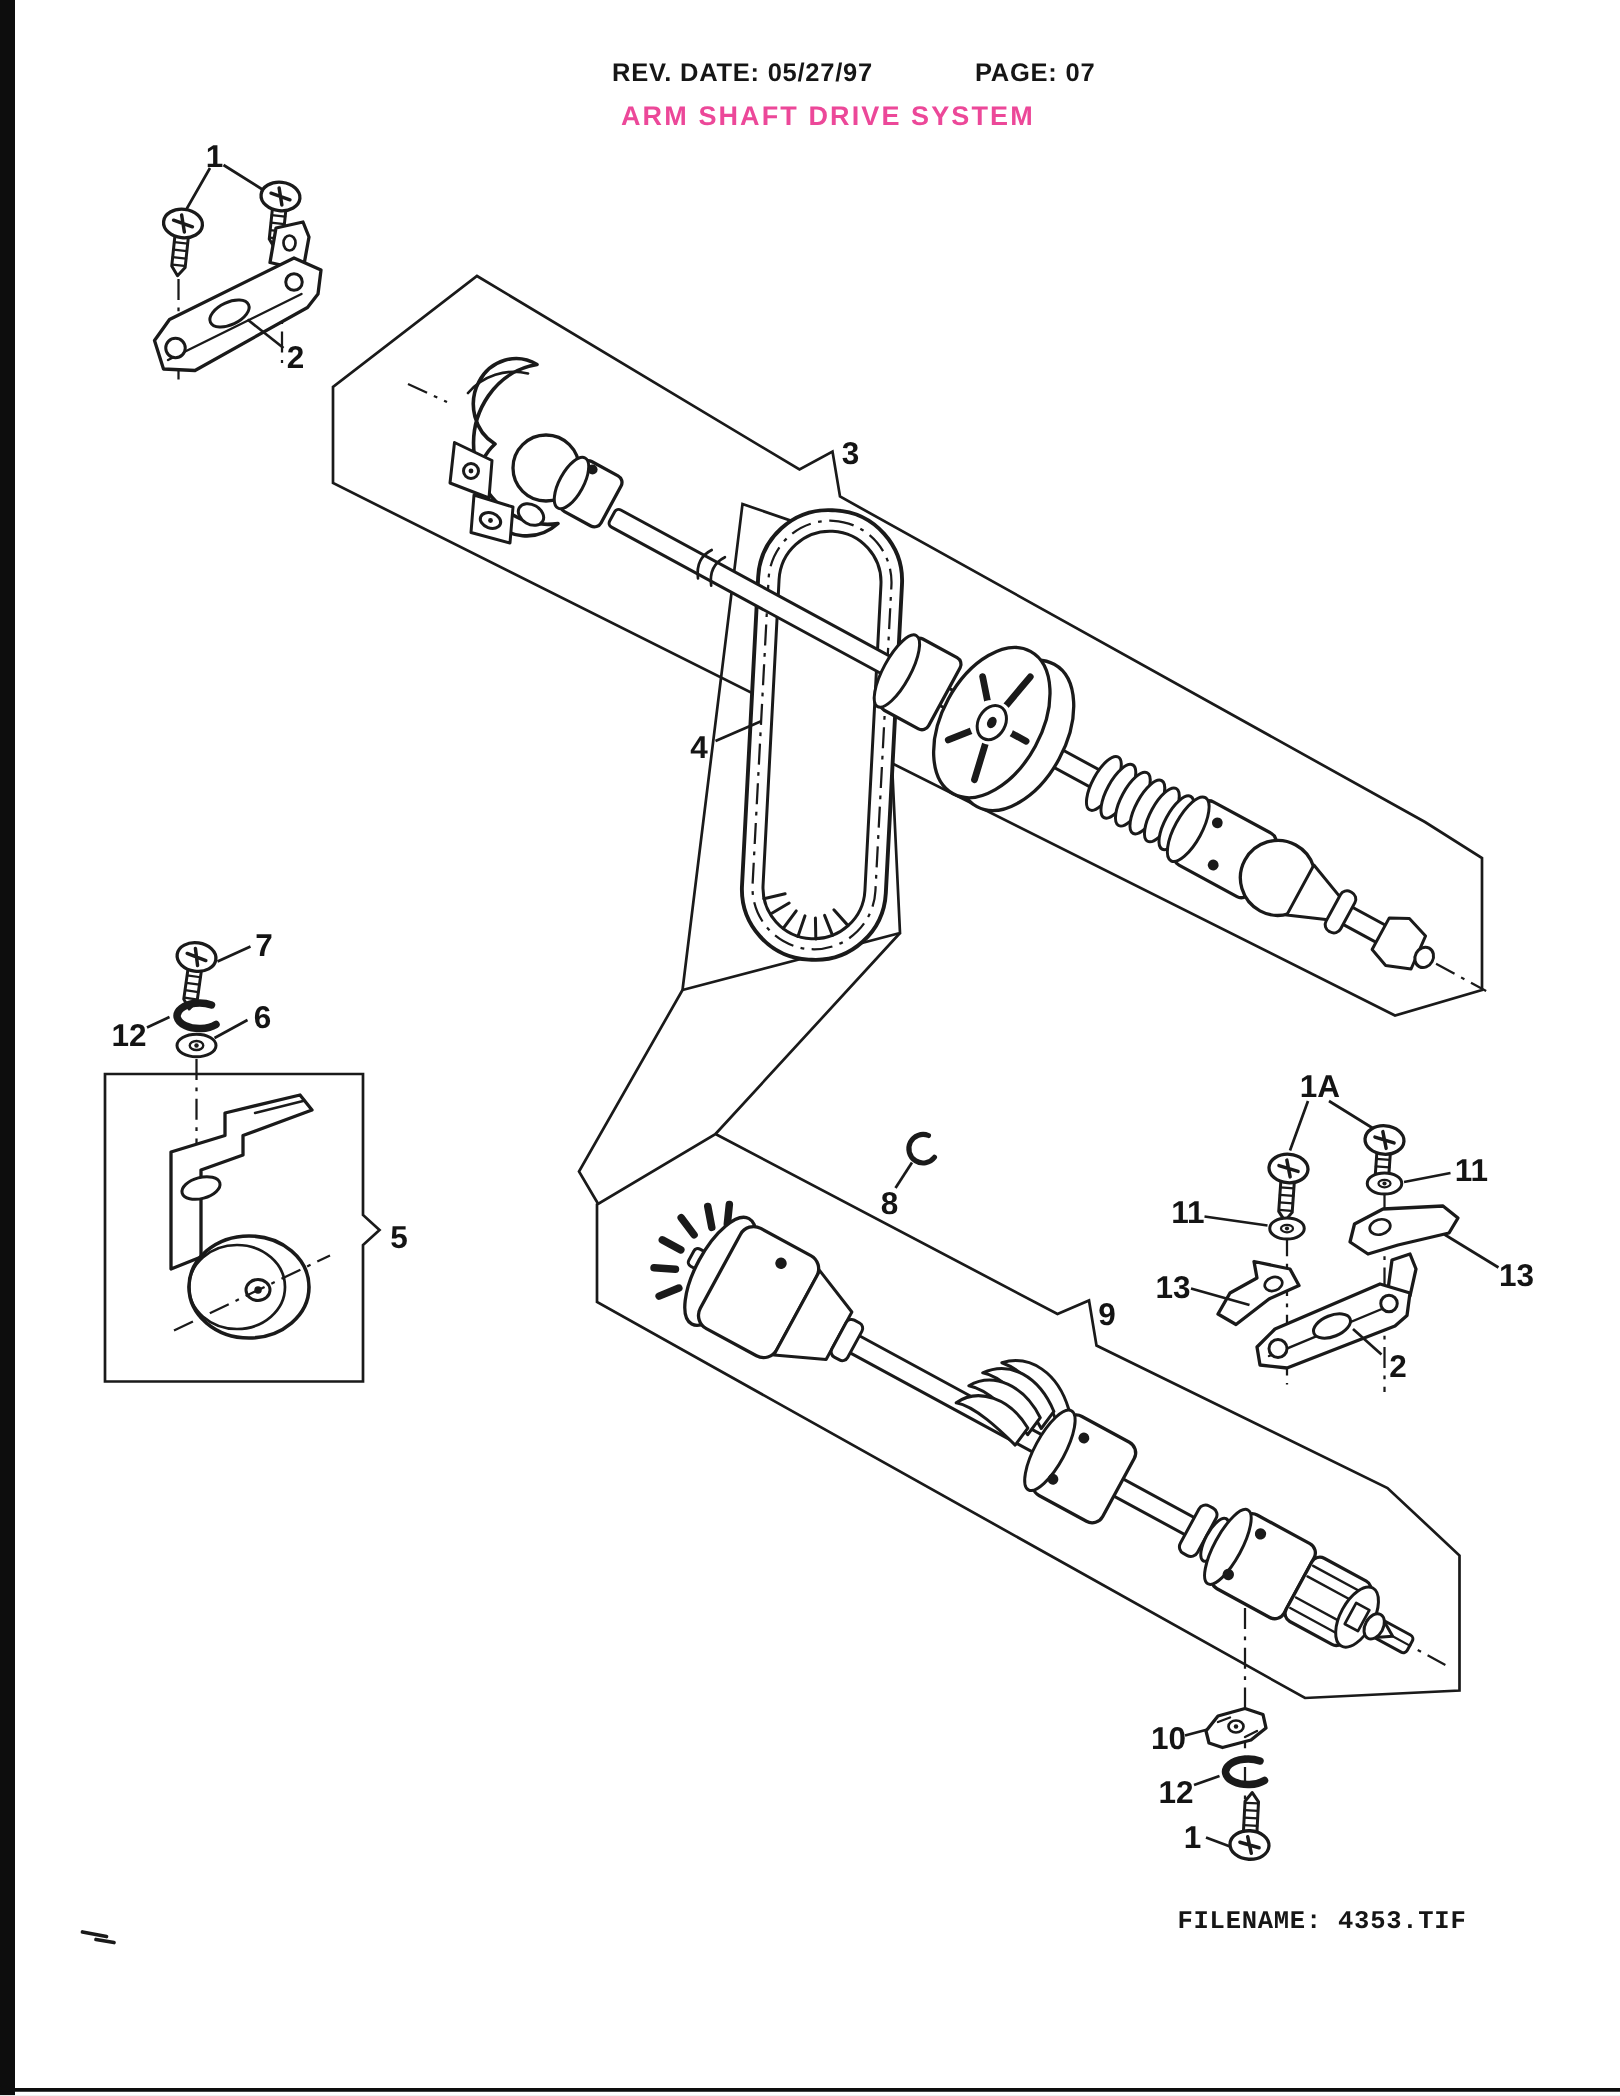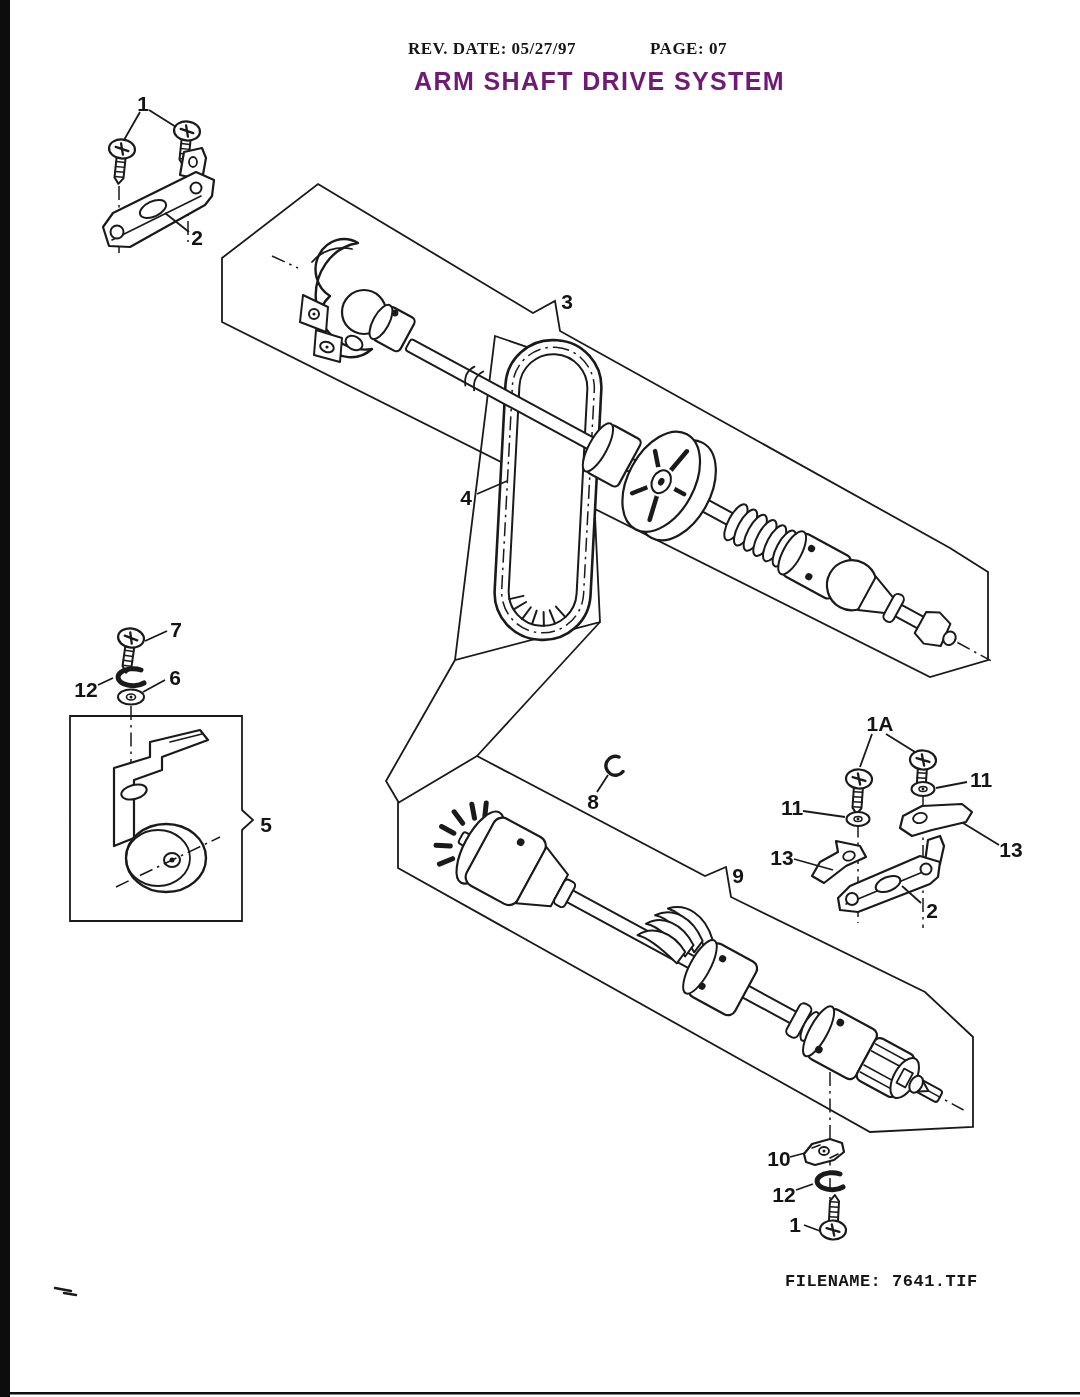--- a/index.html
+++ b/index.html
@@ -3,29 +3,29 @@
 <meta charset="utf-8">
 <style>
   html,body { margin:0; padding:0; background:#e8e8e8; }
   .page {
     position:relative; width:1080px; height:1397px; background:#ffffff;
     font-family:"Liberation Sans", sans-serif; overflow:hidden;
     margin:0 auto;
   }
   .hdr-rev, .hdr-page {
     position:absolute; top:39px;
-    font-family:Liberation Serif, serif; font-weight:bold;
+    font-family:Liberation Sans, sans-serif; font-weight:bold;
     font-size:17px; color:#161616; letter-spacing:0.5px; white-space:pre;
   }
   .hdr-rev  { left:408px; }
   .hdr-page { left:650px;text-align:right; }
   .hdr-title {
     position:absolute; top:67px; left:414px;
     font-family:"Liberation Sans", sans-serif; font-weight:bold;
-    font-size:25px; letter-spacing:1.4px; color:#701a75;
+    font-size:18px; letter-spacing:1.4px; color:#ec4899;
   }
   .footer {
     position:absolute; top:1272px; left:785px;
     font-family:"Liberation Mono", monospace; font-weight:bold;
     font-size:17px; color:#161616; letter-spacing:0.5px; white-space:pre;
   }
   svg.art { position:absolute; left:0; top:0; }
   .ink   { stroke:#1a1a1a; fill:none; stroke-linecap:round; stroke-linejoin:round; }
   .wfill { stroke:#1a1a1a; fill:#ffffff; stroke-linejoin:round; }
   .dd    { stroke:#1a1a1a; fill:none; stroke-width:1.5; stroke-dasharray:14 5 2.5 5; }
@@ -35,21 +35,21 @@
            font-size:21px; fill:#141414; text-anchor:middle; }
 </style>
 </head>
 <body>
 
 <div class="page">
 
   <div class="hdr-rev"><span>REV. DATE:</span> <span>05/27/97</span></div>
   <div class="hdr-page"><span>PAGE:</span> <span>07</span></div>
   <div class="hdr-title">ARM SHAFT DRIVE SYSTEM</div>
-  <div class="footer"><span>FILENAME:</span> <span>7641.TIF</span></div>
+  <div class="footer"><span>FILENAME:</span> <span>4353.TIF</span></div>
 
   <svg class="art" width="1080" height="1397" viewBox="0 0 1080 1397">
 
     <defs>
       <g id="scw">
         <path class="wfill" stroke-width="2" d="M-4.5 7 L-4.5 29 L0 35 L4.5 29 L4.5 7 Z"></path>
         <path class="ink" stroke-width="1.5" d="M-4.5 13 h9 M-4.5 18 h9 M-4.5 23 h9 M-4.2 28 h8"></path>
         <ellipse class="wfill" stroke-width="2.2" cx="0" cy="0" rx="13" ry="9.5"></ellipse>
         <path class="ink" stroke-width="2.3" d="M-6.5 -1.5 L6.5 1.5 M-1.5 -5.5 L1.5 5.5"></path>
       </g>

